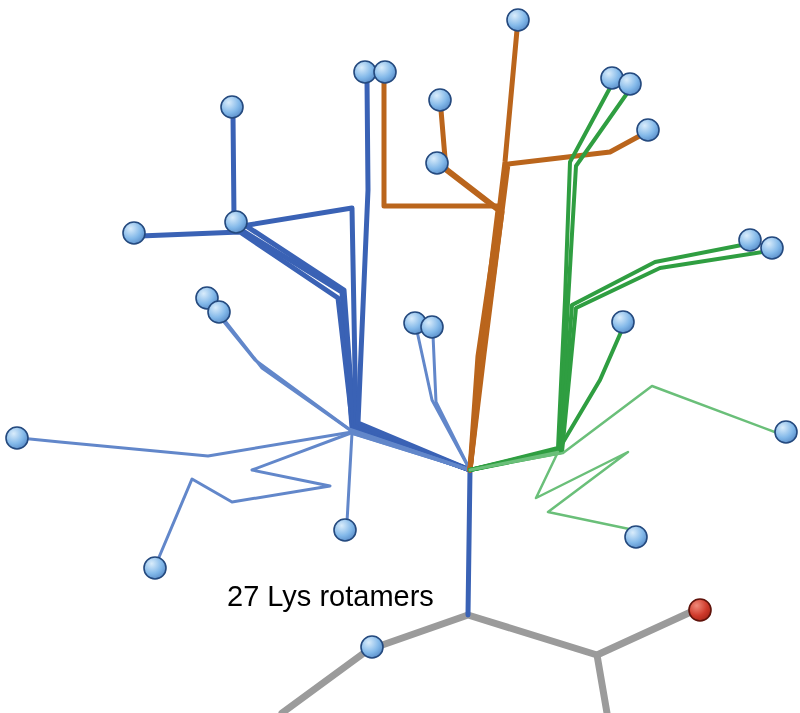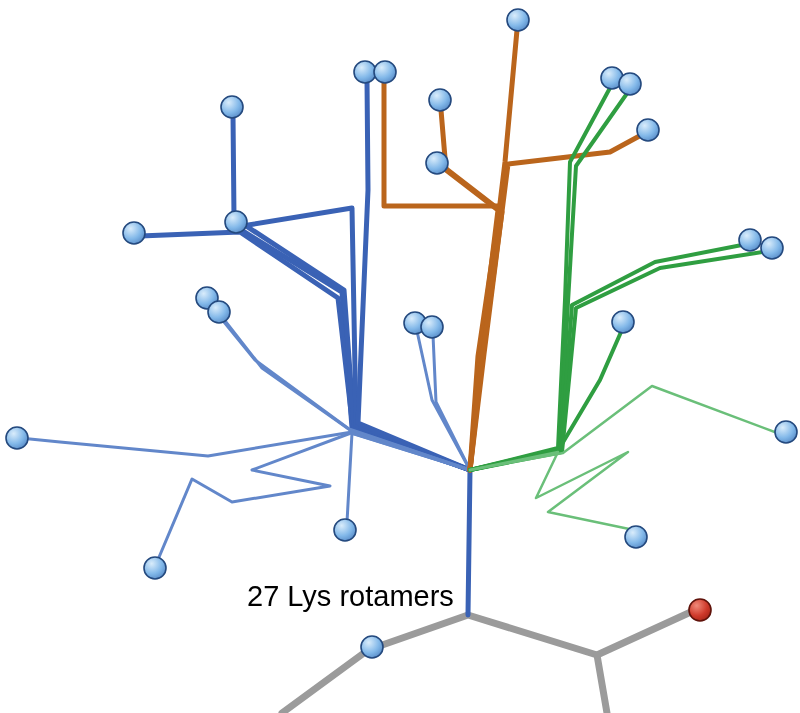--- a/index.html
+++ b/index.html
@@ -24,21 +24,20 @@
   }
   .caption {
     position: absolute;
     left: 227px;
     top: 581px;
     font-size: 29px;
     line-height: 1.1;
     color: #000000;
     white-space: nowrap;
     user-select: none;
-    margin-left: 20px;
   }
 </style>
 </head>
 <body>
 
 <div class="figure">
   <svg id="mol-canvas" width="800" height="713" viewBox="0 0 800 713" xmlns="http://www.w3.org/2000/svg">
       <defs>
         <radialGradient id="grad-N" cx="0.35" cy="0.3" r="0.85">
           <stop offset="0" stop-color="#d9ecfb"></stop>

